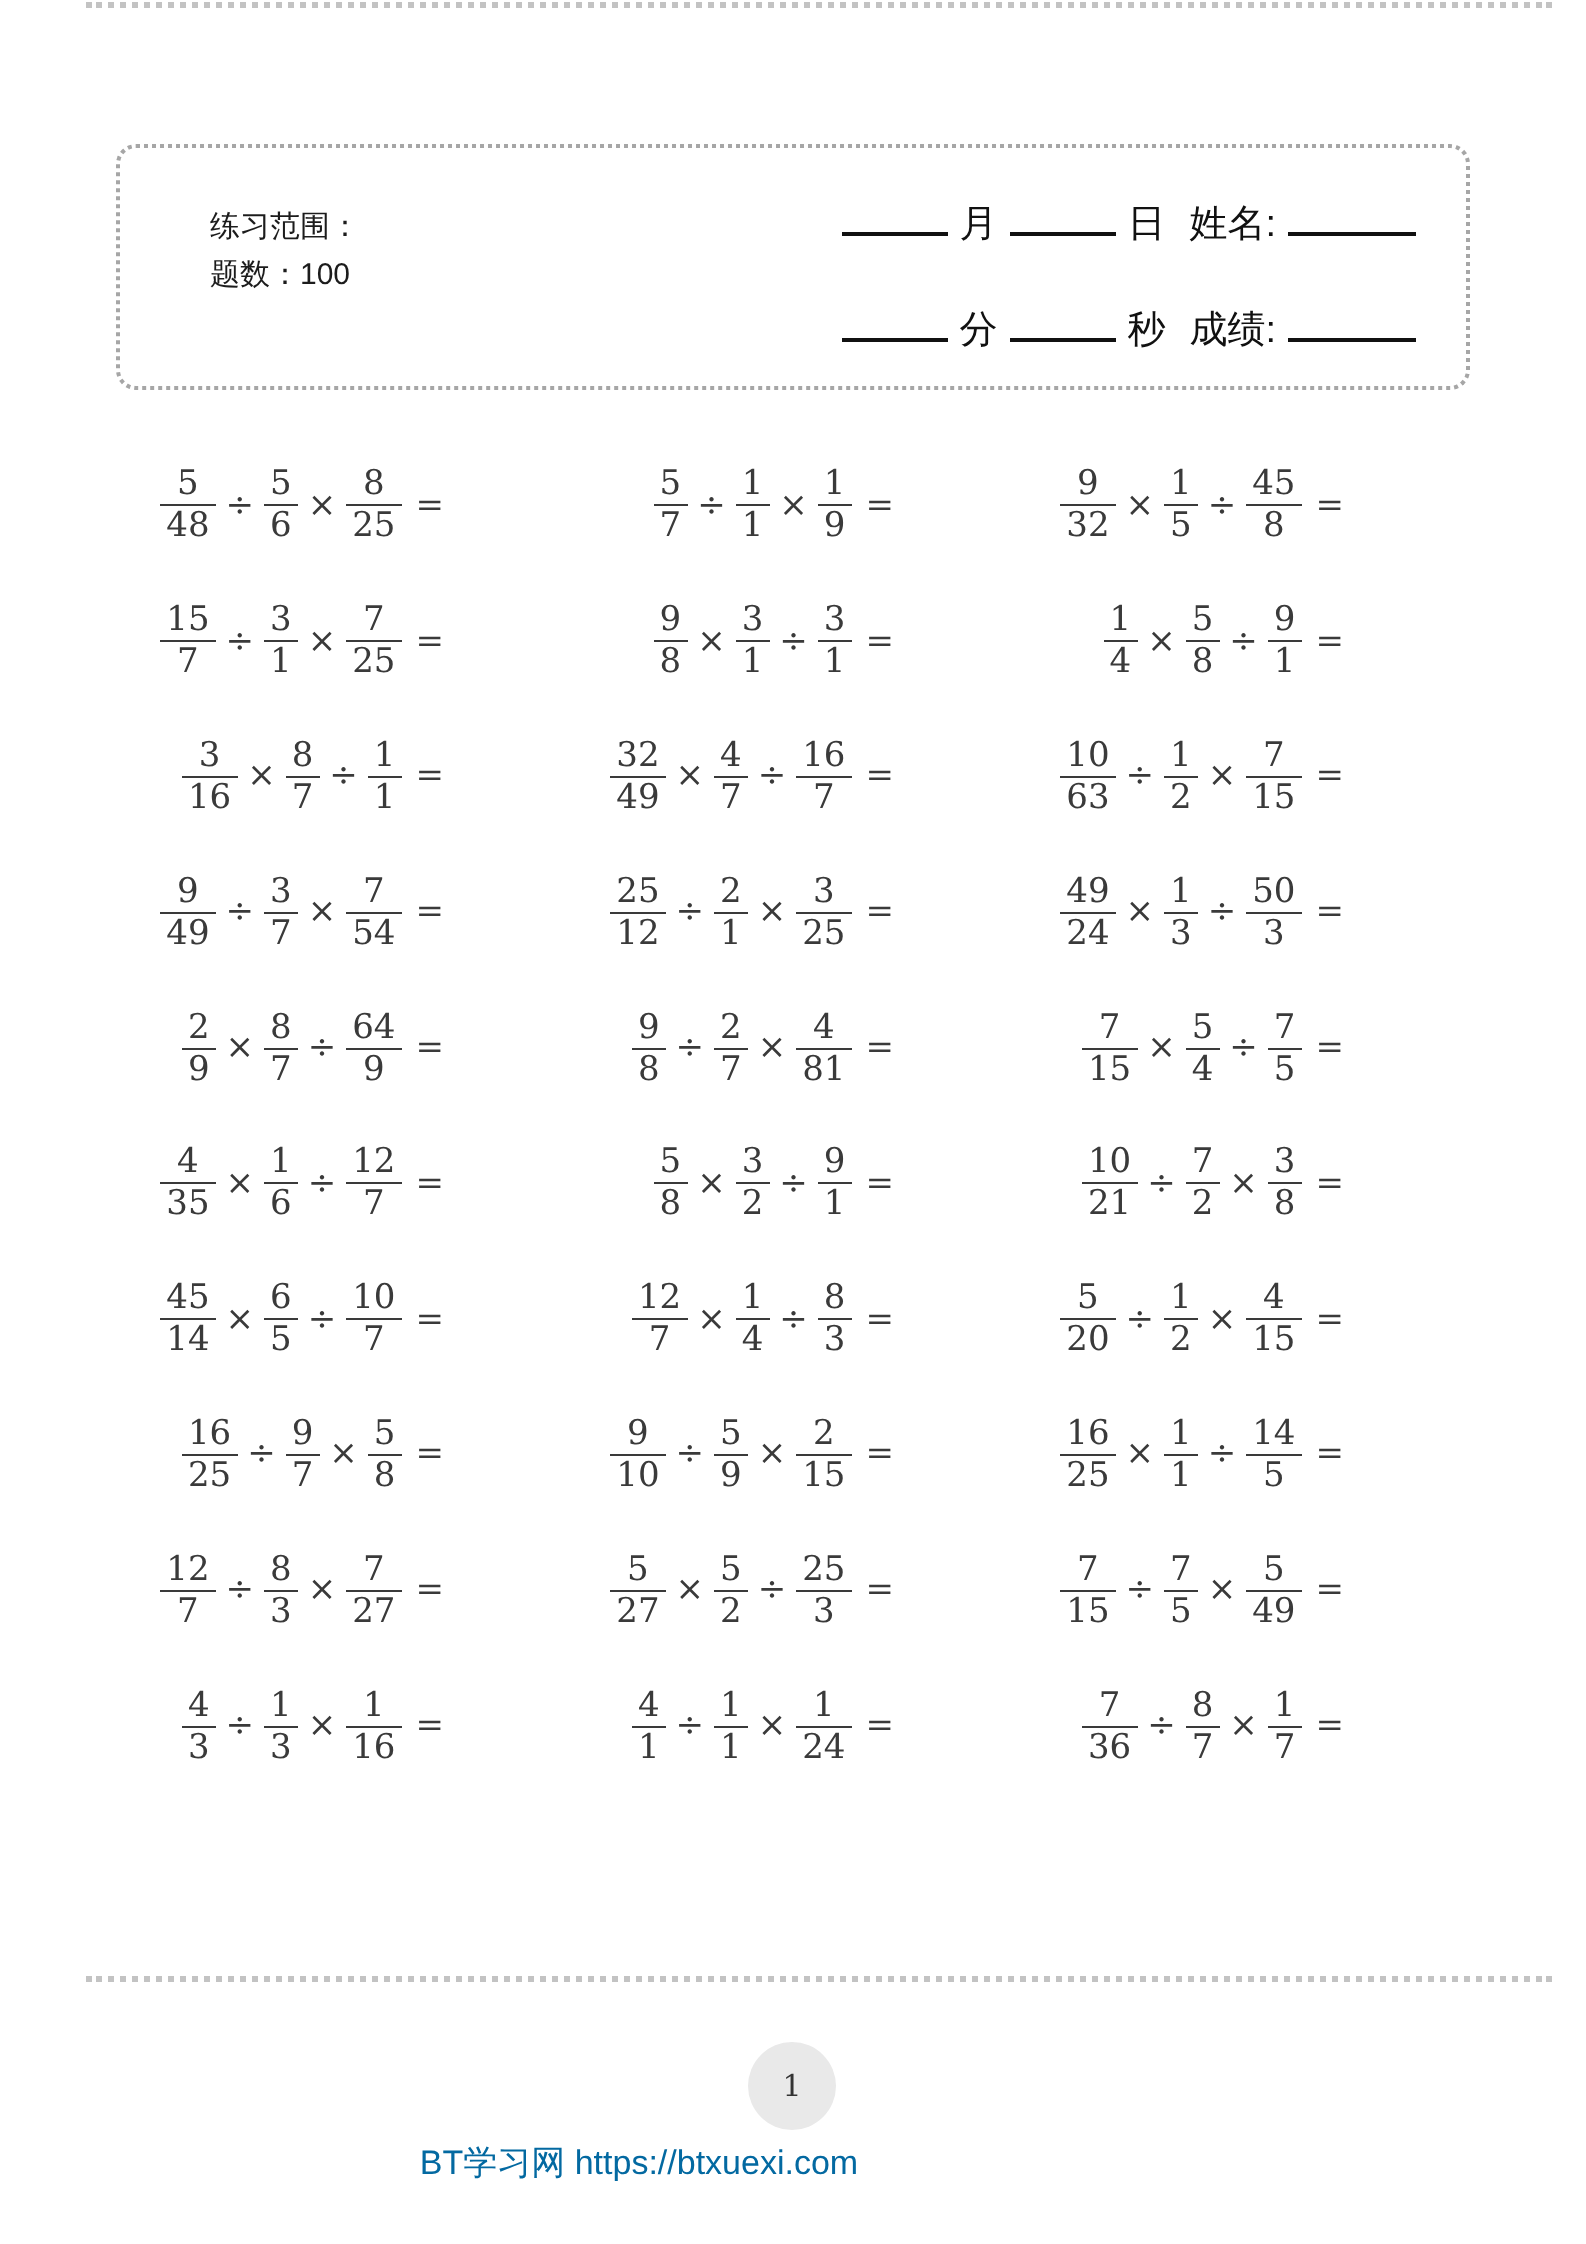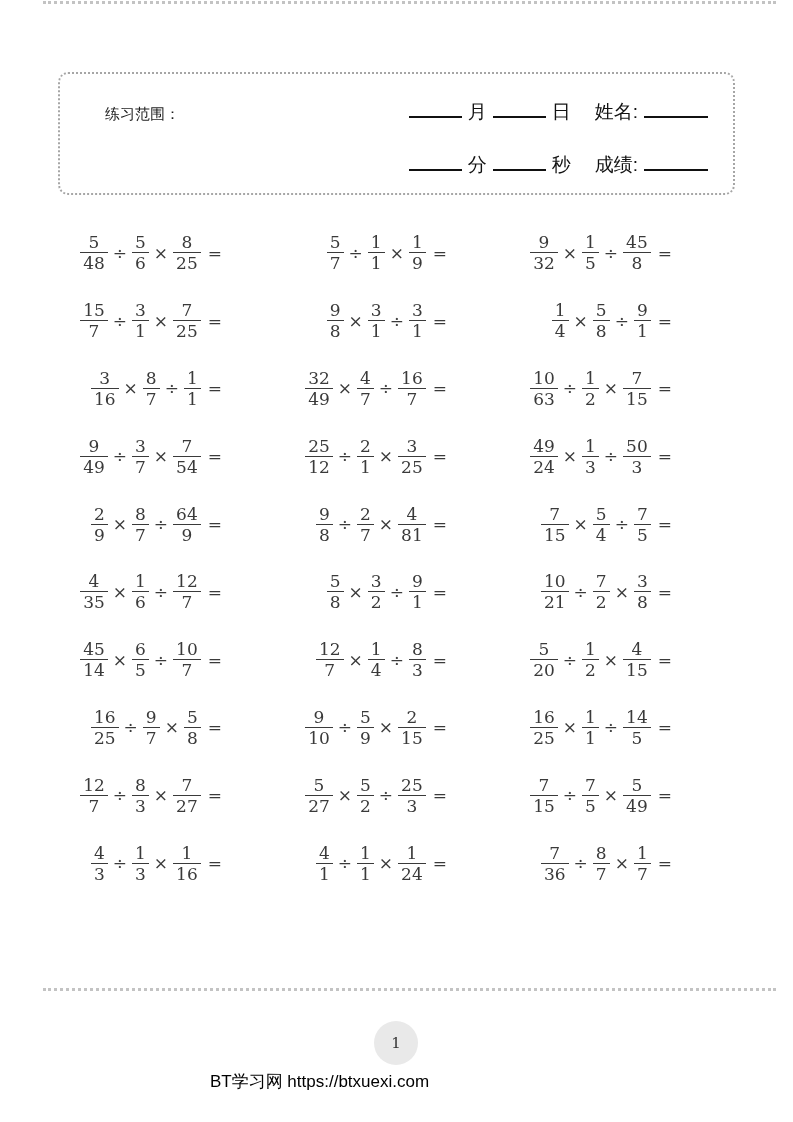--- a/index.html
+++ b/index.html
@@ -55,21 +55,21 @@
     height: 30px;
   }
   .blank {
     display: inline-block;
     width: 53px;
     border-bottom: 2px solid #111;
     height: 16px;
     margin: 0 6px;
   }
   .blank.long { width: 64px; margin-right: 0; }
-  .label-gap { margin-left: 24px; }
+  .label-gap { margin-left: 12px; }
 
   
   .problems {
     position: absolute;
     left: 60px; top: 219px;
     width: 675px;
     display: grid;
     grid-template-columns: repeat(3, 225px);
     grid-auto-rows: 67.8px;
   }
@@ -111,33 +111,34 @@
     font-family: "DejaVu Serif", "Liberation Serif", serif;
     font-size: 15px;
     color: #333;
   }
   .credit {
     position: absolute;
     left: 0; top: 1070px;
     width: 639px;
     text-align: center;
     font-size: 17px;
-    color: #000000;
+    color: #0369a1;
   }
 </style>
 </head>
 <body>
 
 <div class="page">
 
   <div class="dotted-line top"></div>
 
   <div class="header-box">
     <div class="header-left">
       <div>练习范围：</div>
+      <div>题数：100</div>
     </div>
     <div class="header-right">
       <div class="fill-row">
         <span class="blank"></span>
         <span>月</span>
         <span class="blank"></span>
         <span>日</span>
         <span class="label-gap">姓名:</span>
         <span class="blank long"></span>
       </div>

